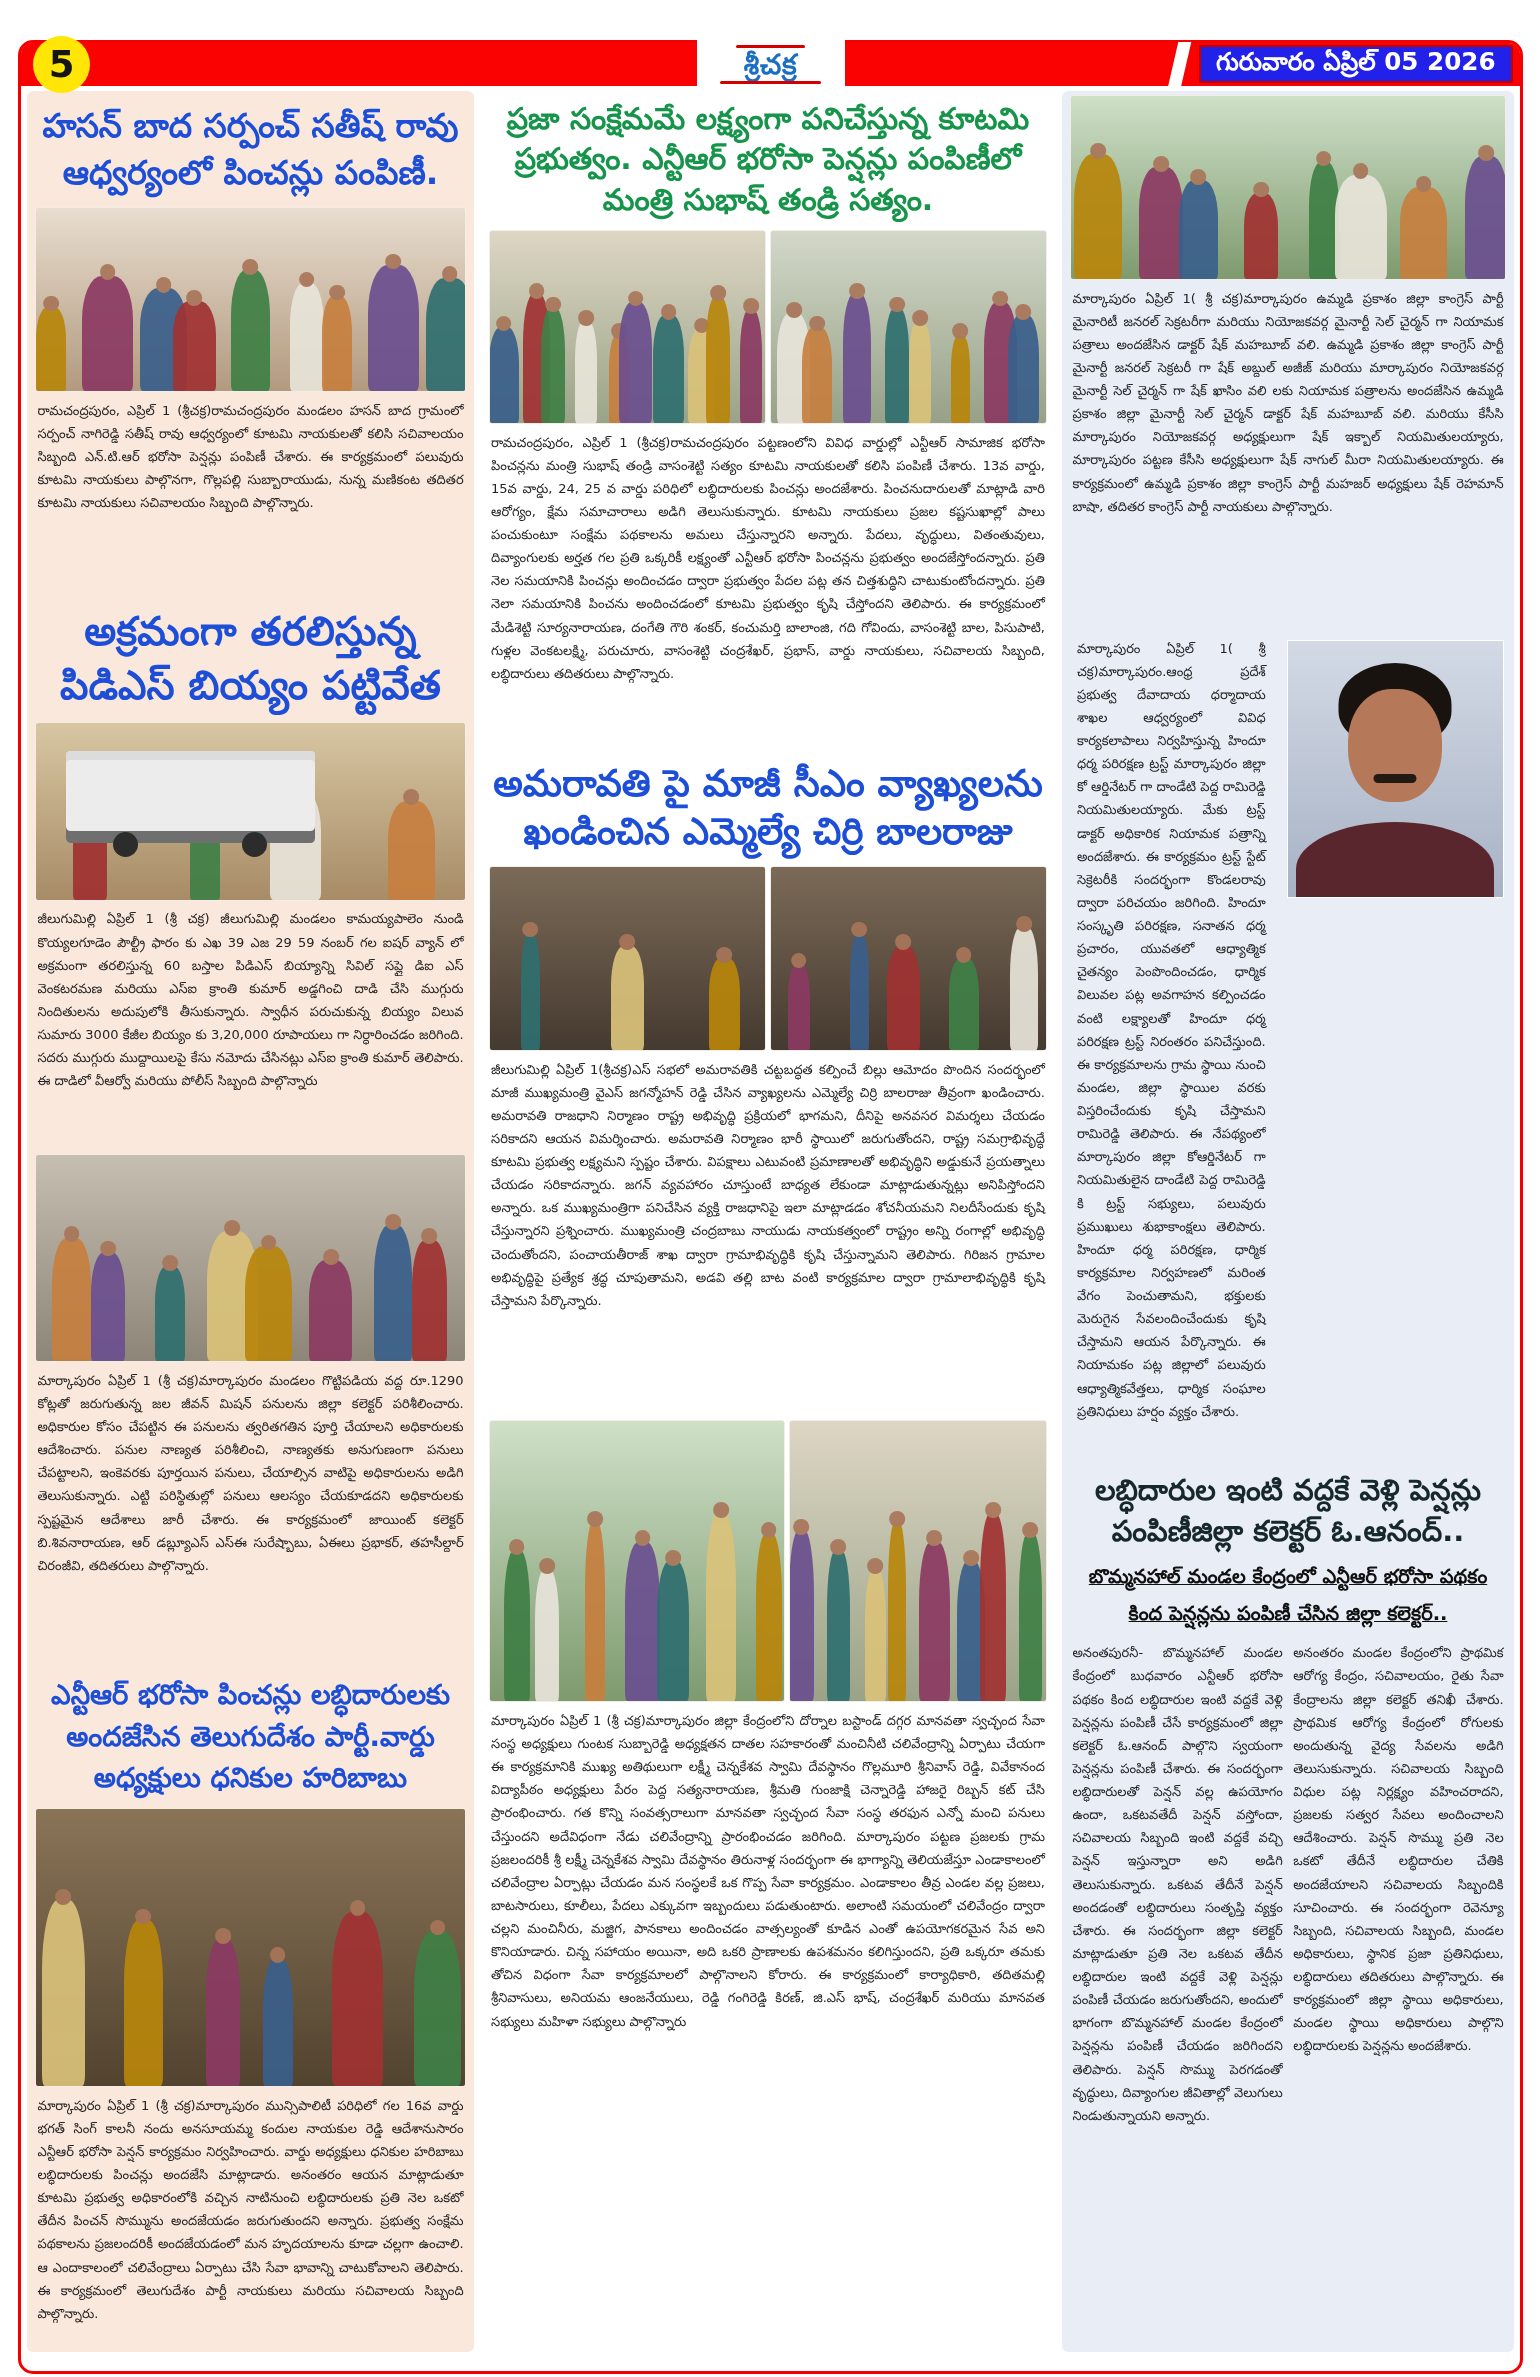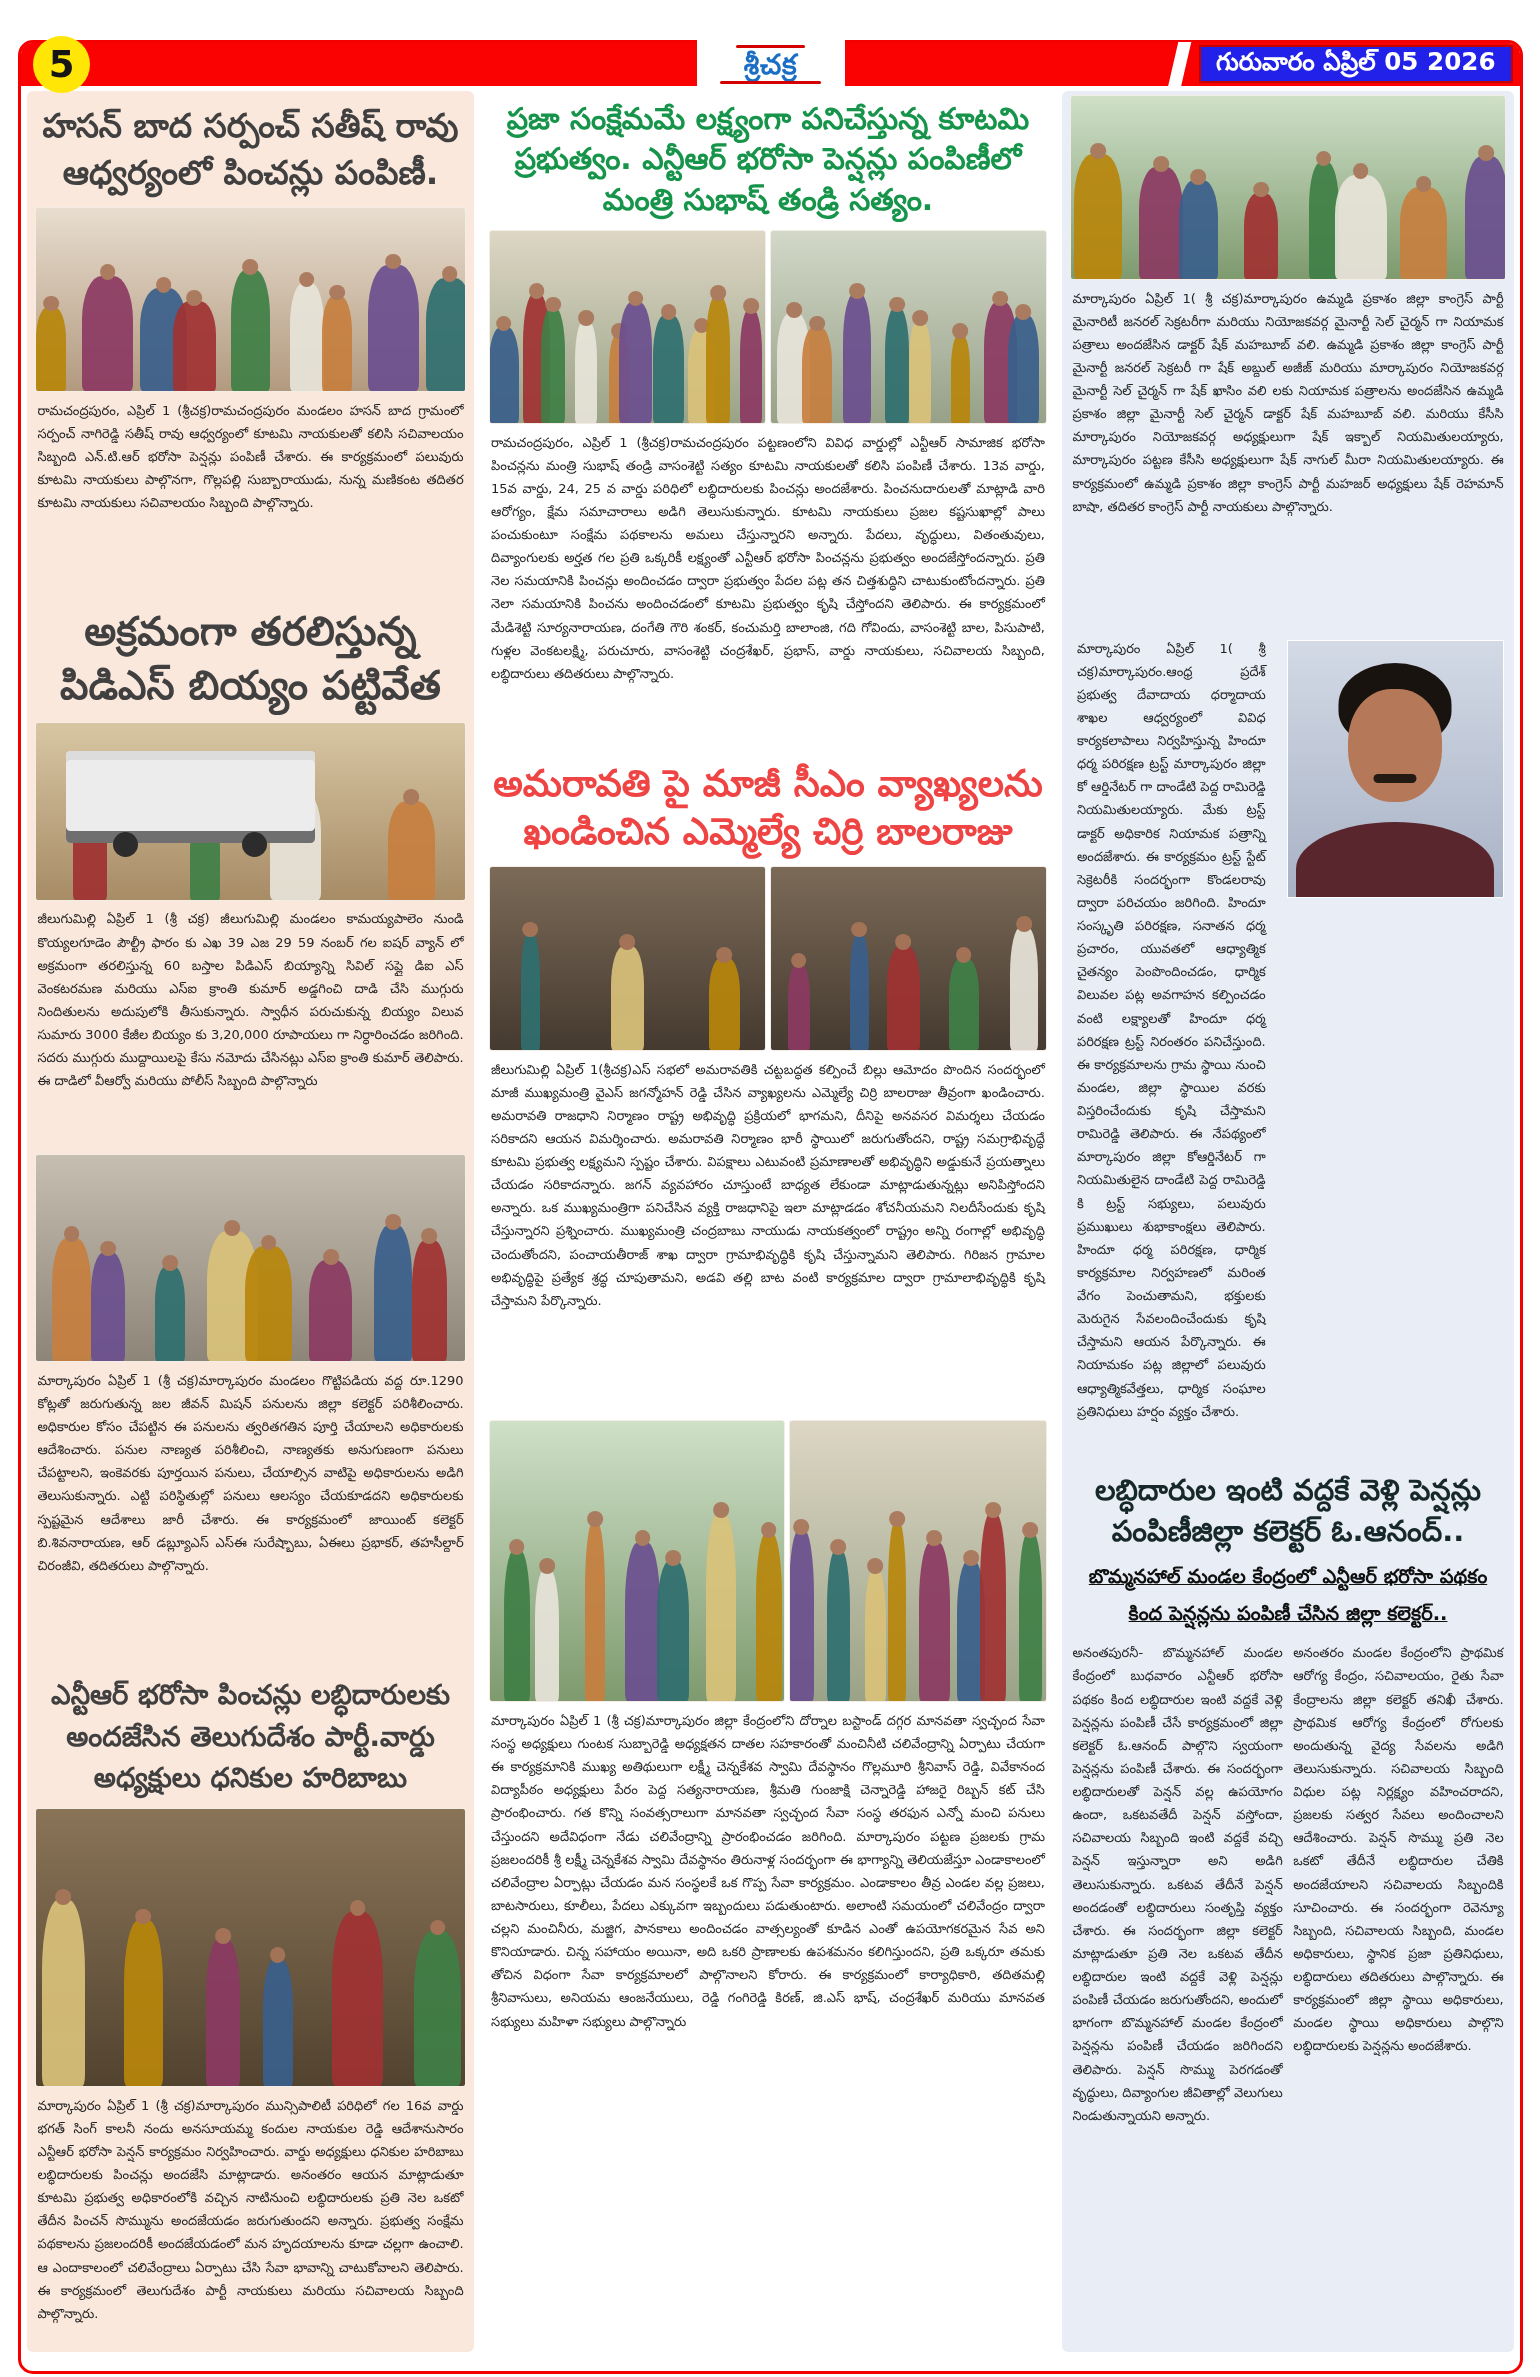--- a/index.html
+++ b/index.html
@@ -19,27 +19,27 @@
   .date-slash{position:absolute;right:334px;top:-1.5px;width:13.4px;height:46px;background:#ffffff;transform:skewX(-13deg);z-index:2;}
   .datebox{position:absolute;right:7.5px;top:2.2px;height:34px;padding:0 15px;background:#2121ea;border:2.2px solid #c40000;
            color:#fff;font-size:24.6px;font-weight:700;display:flex;align-items:center;z-index:2;}
   
   .columns{display:flex;gap:6.7px;padding:5.2px 6px;height:2271px;box-sizing:border-box;}
   .col{overflow:hidden;border-radius:6px;}
   .col-left{width:447px;background:#fbe8dc;}
   .col-mid{flex:1;background:#ffffff;}
   .col-right{width:452px;background:#e9edf6;}
   
-  .hl{margin:0;text-align:center;font-weight:800;color:#404040;padding:10.4px 10.4px 6px 10.4px;}
+  .hl{margin:0;text-align:center;font-weight:800;color:#1d4ed8;padding:10.4px 10.4px 6px 10.4px;}
   .hl-l1{font-size:33px;line-height:1.45;}
   .hl-l2{font-size:40px;line-height:1.35;padding-top:16.4px;}
   .hl-l3{font-size:26px;line-height:1.2;padding-top:6px;}
   .hl-l4{font-size:27.6px;line-height:1.5;}
   .hl-green{color:#16944a;font-size:30px;line-height:1.35;padding-top:7.5px;}
-  .hl-pink{color:#ef4444;font-size:37px;line-height:1.3;padding-top:13.4px;}
+  .hl-pink{color:#1d4ed8;font-size:37px;line-height:1.3;padding-top:13.4px;}
   .hl-cyan{color:#17a2c6;font-size:34px;line-height:1.35;padding-top:10.4px;}
   .hl-r1{font-size:24px;line-height:1.55;}
   .hl-r2{font-size:21px;line-height:1.65;padding-top:13.4px;}
   .hl-r3{font-size:29px;line-height:1.4;color:#17282a;}
   .subhead{margin:0;text-align:center;font-weight:700;font-size:19.4px;line-height:1.9;color:#101010;
            text-decoration:underline;padding:1.5px 13.4px 7.5px 13.4px;}
   
   .body{margin:0;padding:3px 10.4px;font-size:13px;line-height:1.78;text-align:justify;color:#222;overflow:hidden;}
   
   .photo{position:relative;margin:3.7px 8.2px;border:1.5px solid #f3ede6;border-radius:3px;overflow:hidden;background:#9aa;}

